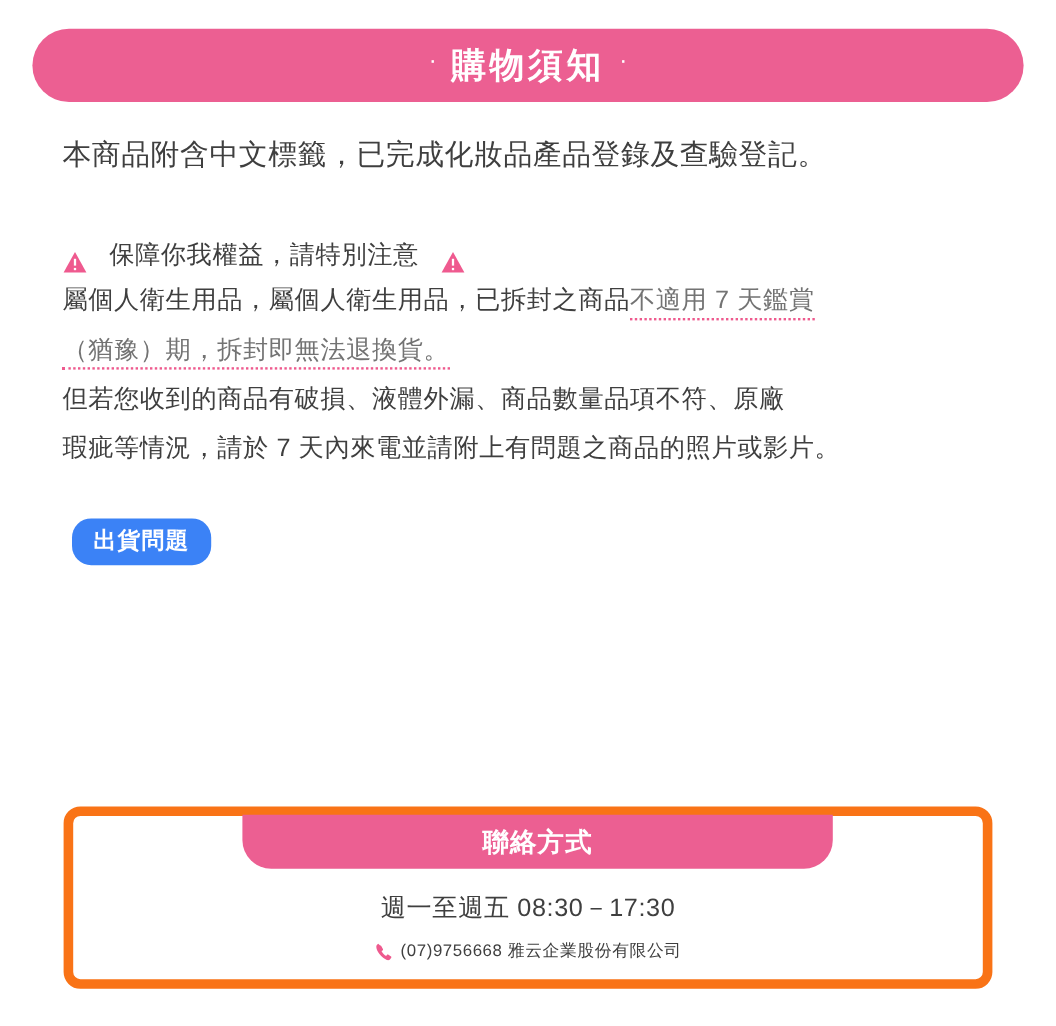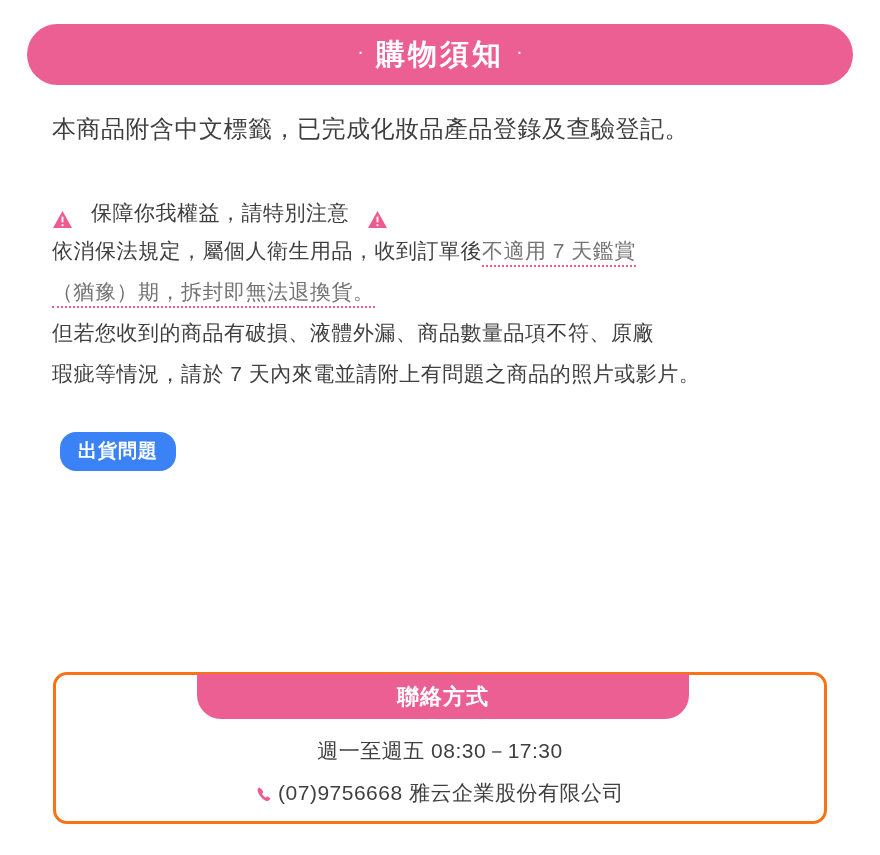--- a/index.html
+++ b/index.html
@@ -132,21 +132,21 @@
     flex: 0 0 auto;
   }
 
   
   .contact-box {
     position: absolute;
     left: 53px;
     top: 672px;
     width: 774px;
     height: 152px;
-    border: 3px solid #f97316;
+    border: 8px solid #f97316;
     border-radius: 14px;
     box-sizing: border-box;
   }
   .contact-header {
     position: absolute;
     left: 141px;
     top: -1px;
     width: 492px;
     height: 45px;
     background: #ec5f92;
@@ -169,21 +169,21 @@
     font-size: 21px;
     color: #3f3f3f;
     letter-spacing: 0.5px;
   }
   .contact-phone {
     position: absolute;
     left: 0;
     right: 0;
     top: 104px;
     text-align: right;
-    font-size: 21px;
+    font-size: 14px;
     color: #3f3f3f;
     letter-spacing: 0.5px;
     display: flex;
     align-items: center;
     justify-content: center;
     gap: 4px;
   }
   .phone-icon {
     display: inline-block;
     width: 18px;
@@ -218,21 +218,21 @@
       <span class="warn-icon">
         <svg viewBox="0 0 22 20" width="21" height="19" xmlns="http://www.w3.org/2000/svg">
           <polygon points="11,1 21,19 1,19" fill="#ef5a8f"></polygon>
           <rect x="10" y="7" width="2" height="6" fill="#ffffff"></rect>
           <rect x="10" y="15" width="2" height="2" fill="#ffffff"></rect>
         </svg>
       </span>
     </div>
 
     <div class="notice-line">
-      <span>依消保法規定，屬個人衛生用品，收到訂單後</span><span class="hl">不適用 7 天鑑賞</span>
+      <span>屬個人衛生用品，屬個人衛生用品，已拆封之商品</span><span class="hl">不適用 7 天鑑賞</span>
     </div>
 
     <div class="notice-line">
       <span class="hl">（猶豫）期，拆封即無法退換貨。</span>
     </div>
 
     <div class="notice-line">但若您收到的商品有破損、液體外漏、商品數量品項不符、原廠</div>
     <div class="notice-line">瑕疵等情況，請於 7 天內來電並請附上有問題之商品的照片或影片。</div>
   </div>
 

